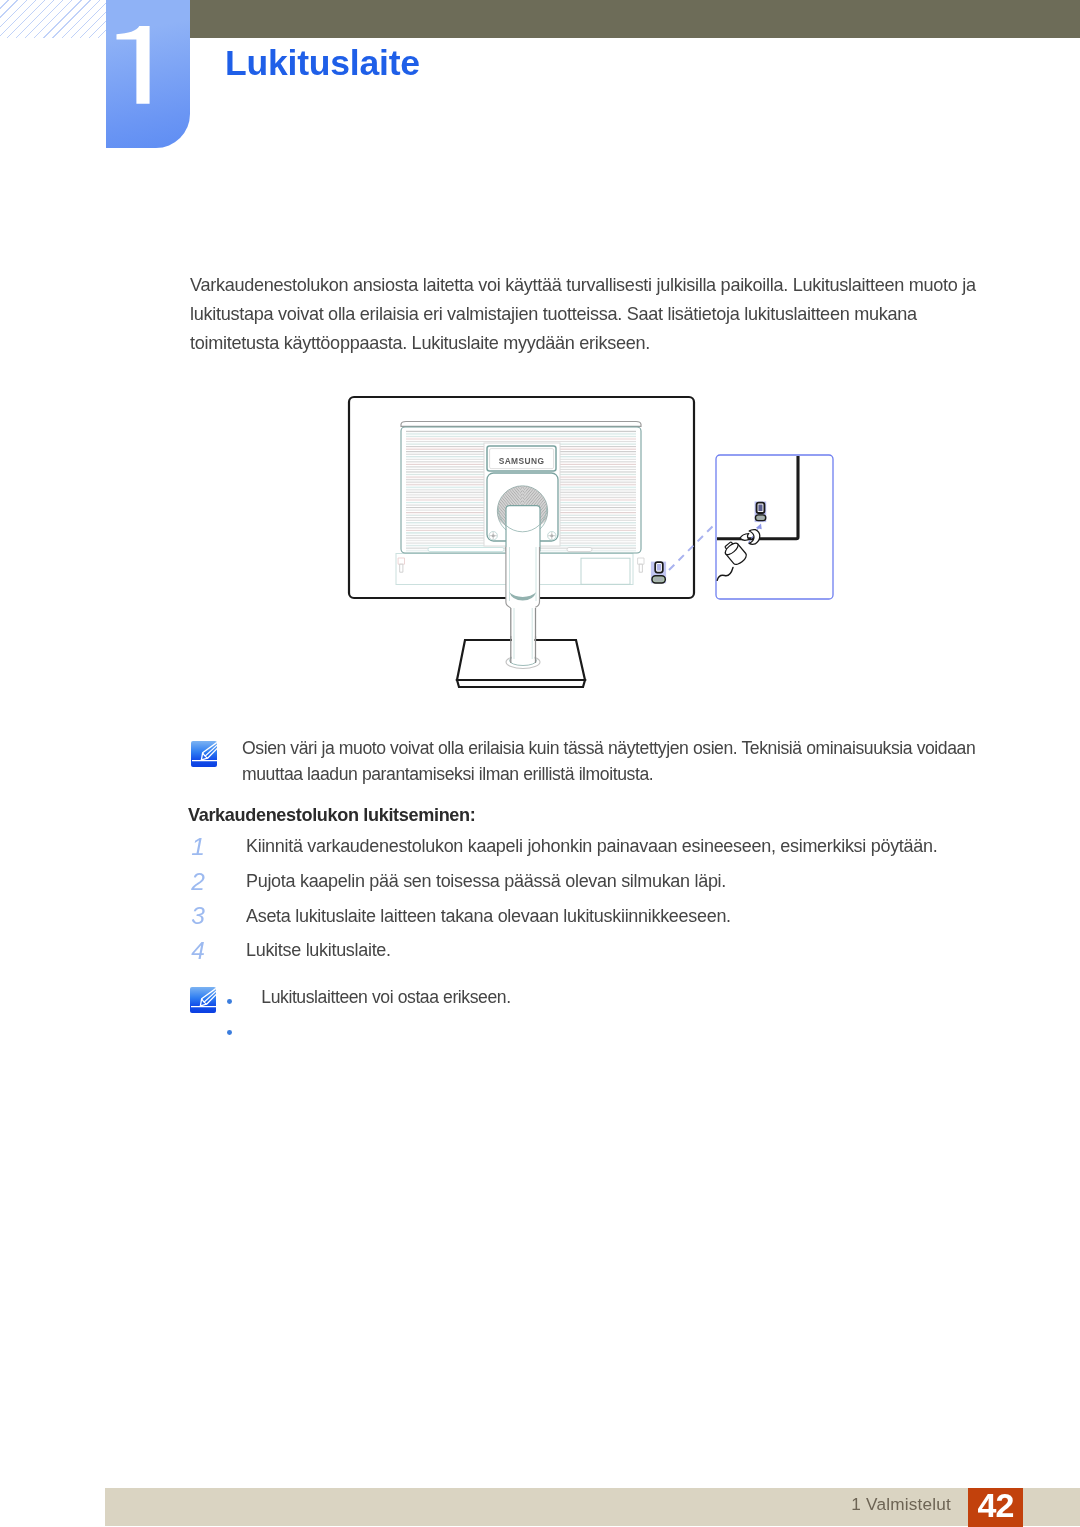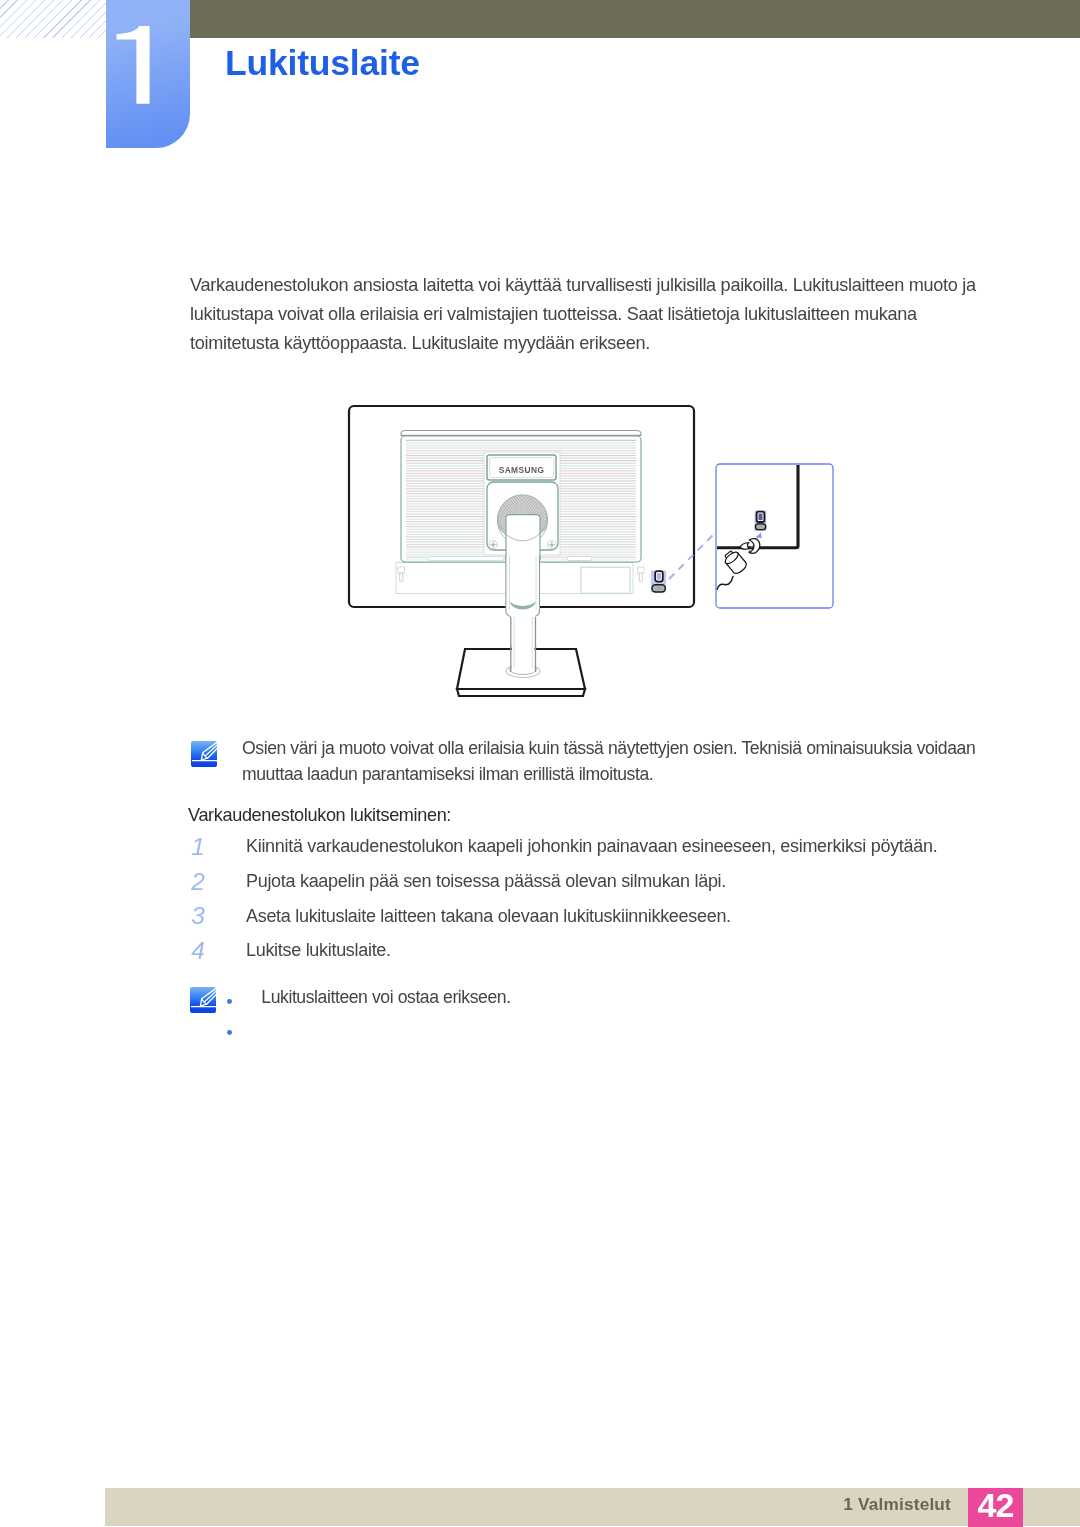--- a/index.html
+++ b/index.html
@@ -17,42 +17,42 @@
      background:linear-gradient(168deg,#8fb2f6 0%,#8fb2f6 22%,#6b96f4 78%,#5e8df3 100%);
      border-bottom-right-radius:34px;}
   .chapnum{position:absolute;left:0;top:0;width:84px;height:148px;}
   .chaptitle{position:absolute;left:225px;top:43px;color:#1f5fe8;font-size:35.5px;font-weight:700;letter-spacing:-0.2px;}
 
   
   .h3{position:absolute;left:190px;top:220px;color:#1f6ae8;font-size:22.5px;font-weight:700;letter-spacing:0.1px;}
   .h3 .num{display:inline-block;width:69.5px;}
   .para{position:absolute;left:190px;top:271px;width:800px;color:#454545;font-size:18.1px;letter-spacing:-0.3px;line-height:28.9px;}
 
-  .figwrap{position:absolute;left:340px;top:390px;width:520px;height:320px;}
+  .figwrap{position:absolute;left:340px;top:381px;width:520px;height:320px;}
 
   
   .noteicon{position:absolute;width:26px;height:26px;border-radius:2px;overflow:hidden;
      background:linear-gradient(180deg,#7cb3f2 0%,#2f7ef2 42%,#1450ea 70%,#0b3fe2 100%);}
   .note1{position:absolute;left:190.8px;top:740.6px;}
   .note1txt{position:absolute;left:242px;top:734.5px;width:740px;color:#454545;font-size:17.6px;letter-spacing:-0.42px;line-height:26.3px;}
-  .stepshead{position:absolute;left:188px;top:805px;color:#2b2b2b;font-size:18.1px;letter-spacing:-0.35px;font-weight:400;}
+  .stepshead{position:absolute;left:188px;top:805px;color:#2b2b2b;font-size:18.1px;letter-spacing:-0.35px;font-weight:700;}
   .steps{position:absolute;left:188px;top:836px;width:830px;}
   .steprow{position:relative;height:34.8px;color:#454545;font-size:18.0px;letter-spacing:-0.3px;}
   .stepnum{position:absolute;left:2px;top:-3.2px;width:16px;text-align:center;color:#9dbaf0;font-size:24.5px;font-style:italic;font-weight:400;}
   .steptxt{position:absolute;left:39px;top:0;white-space:nowrap;margin-left:19px;}
   .note2{position:absolute;left:190px;top:986.6px;}
   .blist{position:absolute;left:227px;top:986.5px;width:790px;}
   .brow{position:relative;height:31.4px;color:#454545;font-size:17.6px;letter-spacing:-0.42px;white-space:nowrap;}
   .bdot{position:absolute;left:0px;top:12.5px;width:4.9px;height:4.9px;border-radius:50%;background:#3b7ddd;}
   .btxt{position:absolute;left:34.3px;top:0;}
 
   
   .footbar{position:absolute;left:105px;top:1488px;width:975px;height:38px;background:#dad4c2;}
-  .foottxt{position:absolute;left:0;top:1493.5px;width:951px;text-align:right;color:#6d6454;font-size:17.2px;font-weight:700;letter-spacing:0.2px;}
-  .pagebox{position:absolute;left:968px;top:1488px;width:55px;height:39px;background:#ec4899;}
+  .foottxt{position:absolute;left:0;top:1493.5px;width:951px;text-align:right;color:#6d6454;font-size:17.2px;font-weight:400;letter-spacing:0.2px;}
+  .pagebox{position:absolute;left:968px;top:1488px;width:55px;height:39px;background:#c2410c;}
   .pagenum{color:#fff;font-size:34px;font-weight:700;text-align:center;line-height:38px;letter-spacing:-0.8px;position:relative;top:-2px;}
 </style>
 </head>
 <body>
 
 <div class="page">
   <div class="hatch"></div>
   <div class="olivebar"></div>
   <div class="chapbox">
     <div class="chapnum">

